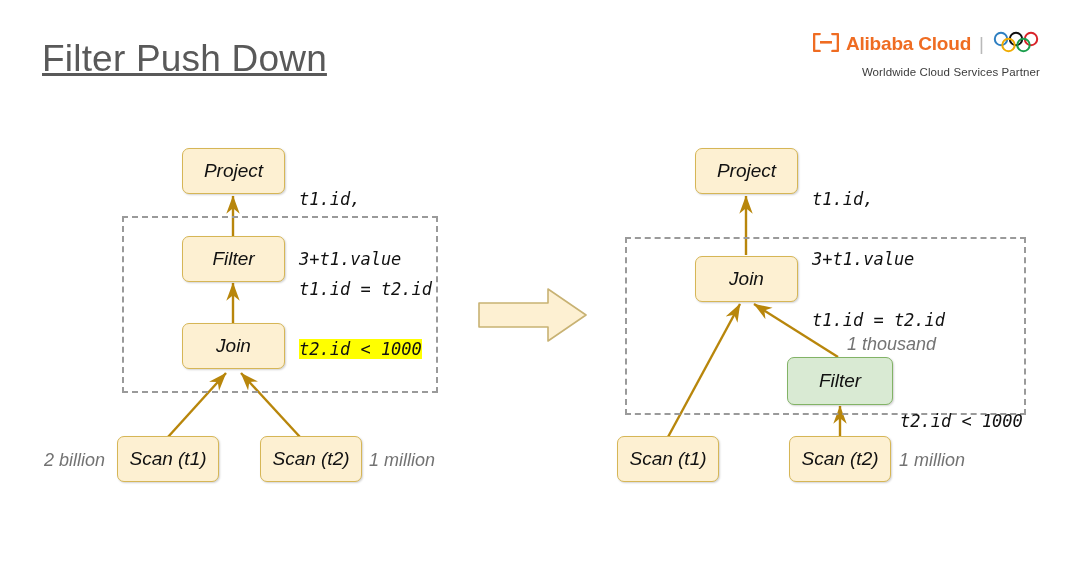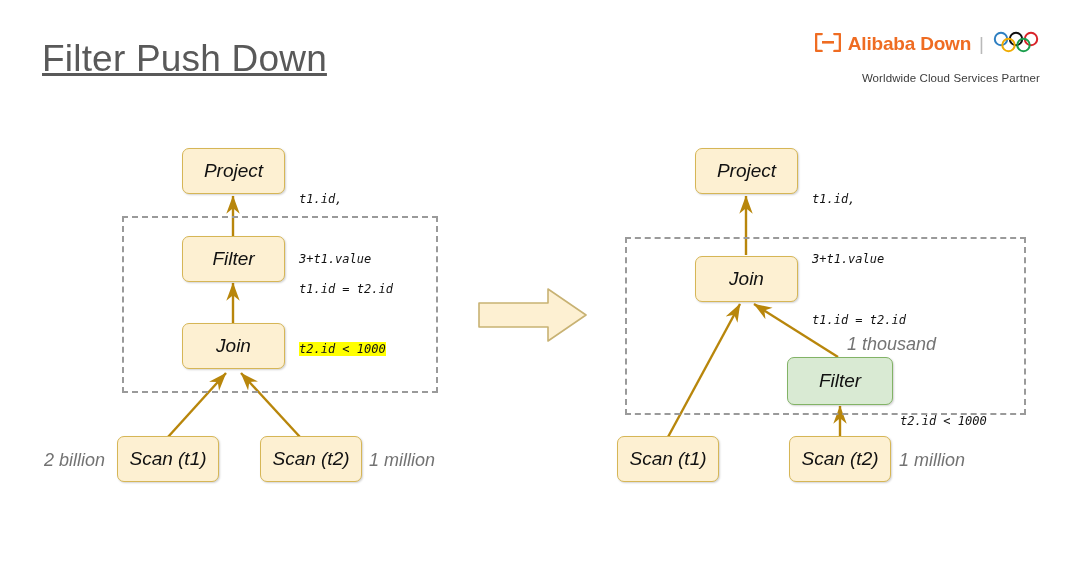--- a/index.html
+++ b/index.html
@@ -51,21 +51,21 @@
     white-space: nowrap;
   }
   .logo-sep {
     color: #b9b9b9;
     font-size: 19px;
     font-weight: 300;
     margin: 0 1px;
   }
   .logo-rings { display: block; }
   .logo-tagline {
-    margin-top: 16px;
+    margin-top: 10px;
     font-size: 11.5px;
     color: #3c3c3c;
     white-space: nowrap;
     letter-spacing: 0.1px;
   }
 
   
   .canvas {
     position: absolute;
     left: 0;
@@ -109,21 +109,21 @@
     position: absolute;
     box-sizing: border-box;
     border: 2px dashed #9a9a9a;
     background: transparent;
   }
 
   
   .code-note {
     position: absolute;
     font-family: "DejaVu Sans Mono", "Liberation Mono", monospace;
-    font-size: 12px;
+    font-size: 17px;
     line-height: 20px;
     color: #111111;
     white-space: pre;
   }
   .code-note .hl {
     background: #ffff00;
   }
 
   
   .card-label {
@@ -149,21 +149,21 @@
 
 <div class="logo-block">
   <div class="logo-row">
     <span class="logo-mark">
       <svg width="26" height="19" viewBox="0 0 26 19">
         <path d="M6.5 1 L2 1 Q1 1 1 2 L1 17 Q1 18 2 18 L6.5 18" fill="none" stroke="#ef6c22" stroke-width="2.6" stroke-linecap="round"></path>
         <path d="M19.5 1 L24 1 Q25 1 25 2 L25 17 Q25 18 24 18 L19.5 18" fill="none" stroke="#ef6c22" stroke-width="2.6" stroke-linecap="round"></path>
         <rect x="7" y="8" width="12" height="2.6" fill="#ef6c22"></rect>
       </svg>
     </span>
-    <span class="logo-word">Alibaba Down</span>
+    <span class="logo-word">Alibaba Cloud</span>
     <span class="logo-sep">|</span>
     <span class="logo-rings">
       <svg width="48" height="22" viewBox="0 0 48 22">
         <g fill="none" stroke-width="2">
           <circle cx="9" cy="8" r="6.2" stroke="#2e7fc1"></circle>
           <circle cx="24" cy="8" r="6.2" stroke="#111111"></circle>
           <circle cx="39" cy="8" r="6.2" stroke="#d9242a"></circle>
           <circle cx="16.5" cy="14" r="6.2" stroke="#f0ab00"></circle>
           <circle cx="31.5" cy="14" r="6.2" stroke="#1a9d4b"></circle>
         </g>

